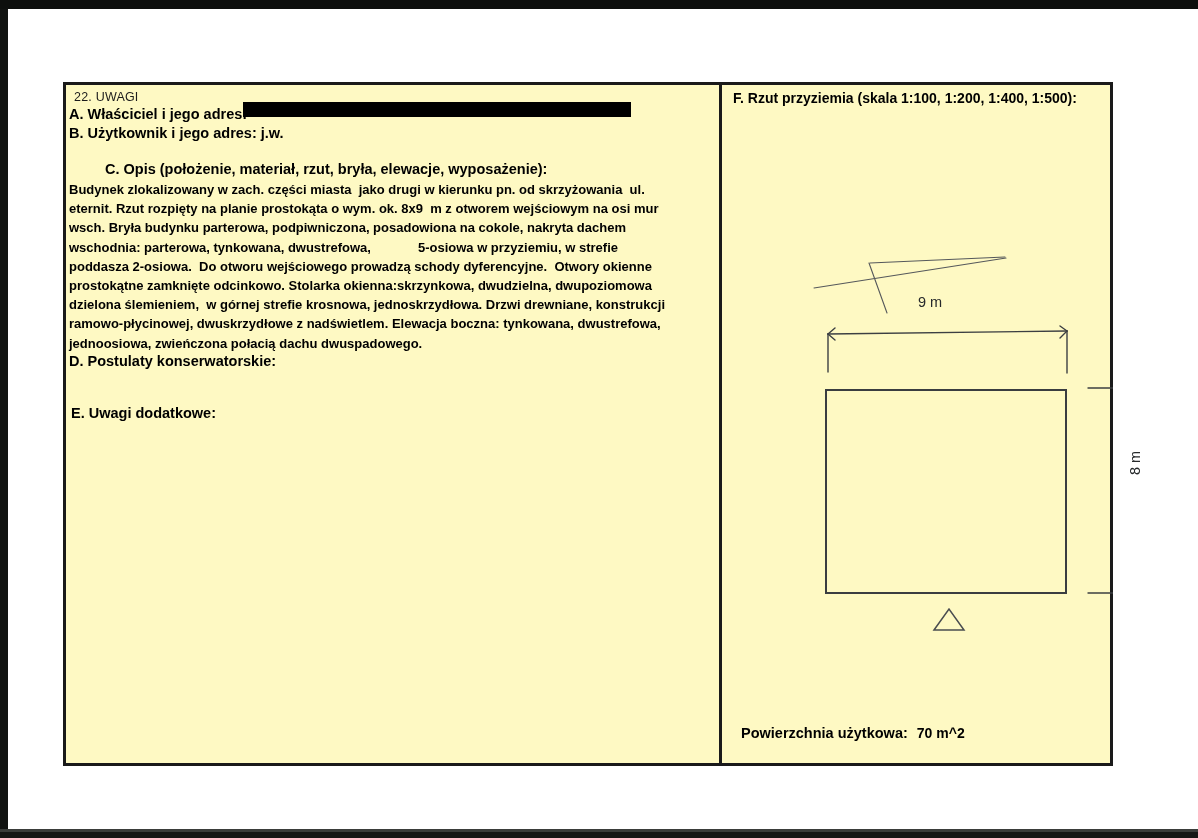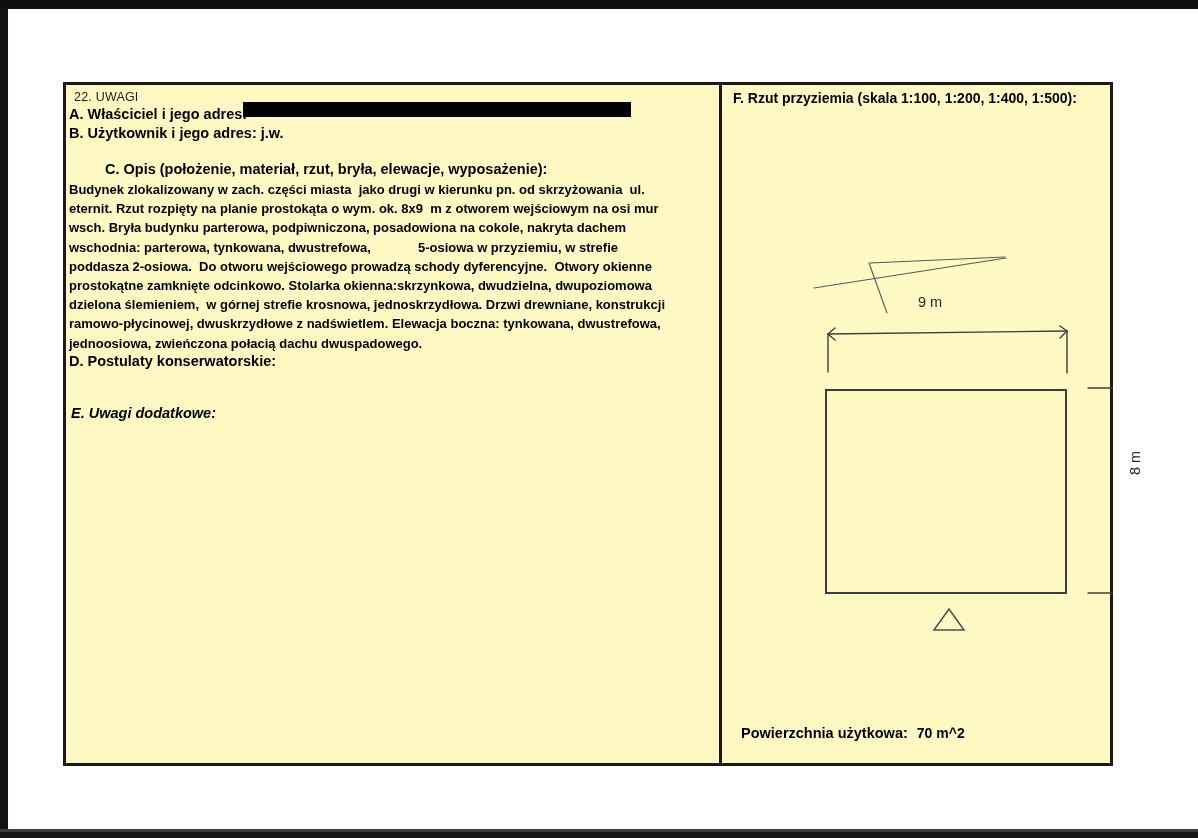--- a/index.html
+++ b/index.html
@@ -132,21 +132,20 @@
     font-weight: bold;
     white-space: nowrap;
   }
   .line-e {
     position: absolute;
     left: 5px;
     top: 320px;
     font-size: 14.5px;
     font-weight: bold;
     white-space: nowrap;
-    font-style: italic;
   }
 
   
   .right-panel {
     position: absolute;
     left: 656px;
     top: 0;
     width: 391px;
     height: 678px;
   }

